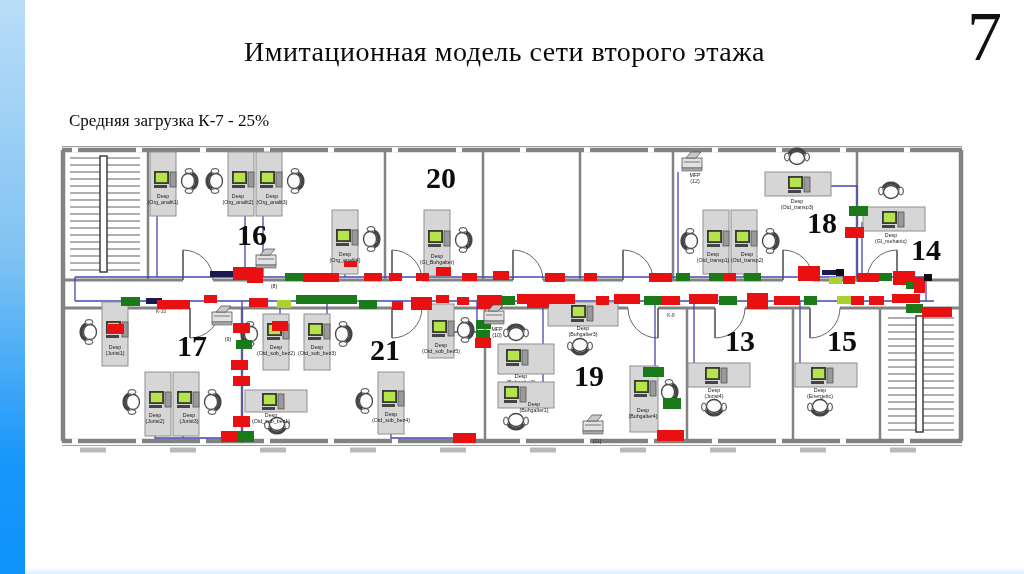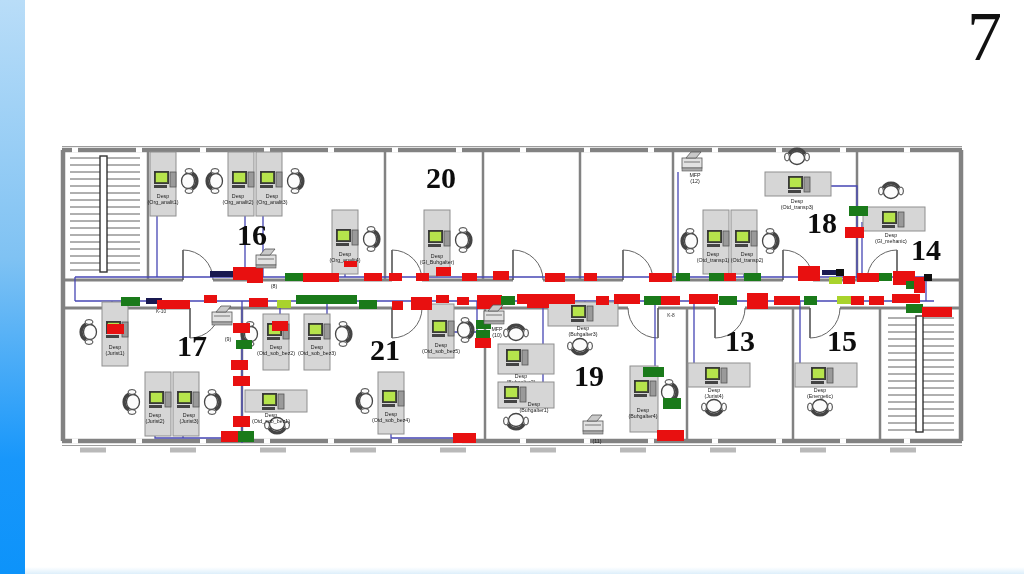--- a/index.html
+++ b/index.html
@@ -18,21 +18,23 @@
   .room-num{font-family:"Liberation Serif",serif;font-weight:bold;font-size:30px;fill:#0d0d0d;}
   .dev-label{font-size:5.3px;fill:#1a1a1a;}
   .sw-label{font-size:4.8px;fill:#333;}
 </style>
 </head>
 <body>
 
 <div class="slide">
   <div class="accent-bar"></div>
   <div class="bottom-strip"></div>
+  <div class="title">Имитационная модель сети второго этажа</div>
   <div class="page-number">7</div>
+  <div class="subtitle">Средняя загрузка К-7 - 25%</div>
   <svg id="plan" width="1024" height="574" viewBox="0 0 1024 574">
       <g>
         <line x1="70" y1="158" x2="140" y2="158" stroke="#606060" stroke-width="1"></line>
         <line x1="70" y1="165" x2="140" y2="165" stroke="#606060" stroke-width="1"></line>
         <line x1="70" y1="172" x2="140" y2="172" stroke="#606060" stroke-width="1"></line>
         <line x1="70" y1="179" x2="140" y2="179" stroke="#606060" stroke-width="1"></line>
         <line x1="70" y1="186" x2="140" y2="186" stroke="#606060" stroke-width="1"></line>
         <line x1="70" y1="193" x2="140" y2="193" stroke="#606060" stroke-width="1"></line>
         <line x1="70" y1="200" x2="140" y2="200" stroke="#606060" stroke-width="1"></line>
         <line x1="70" y1="207" x2="140" y2="207" stroke="#606060" stroke-width="1"></line>

